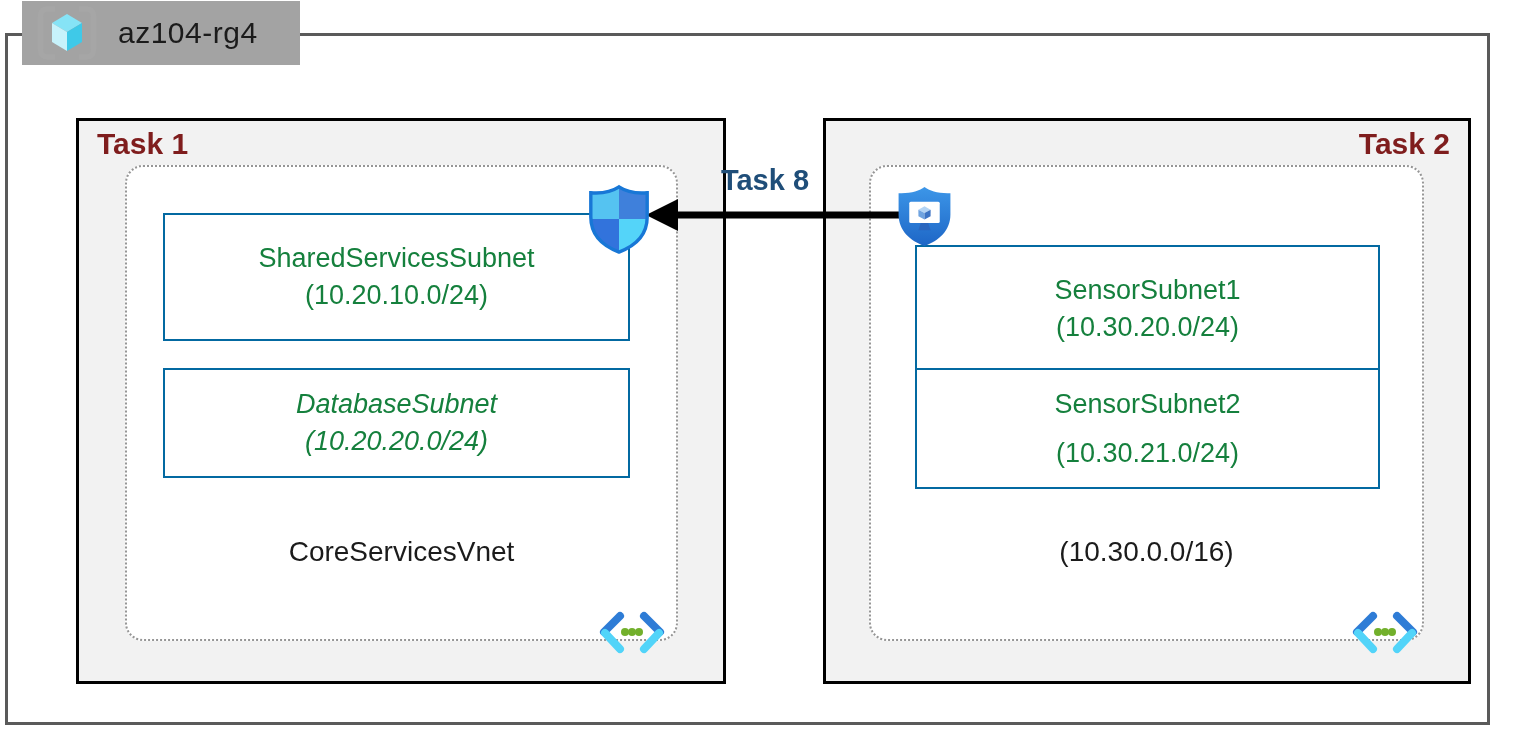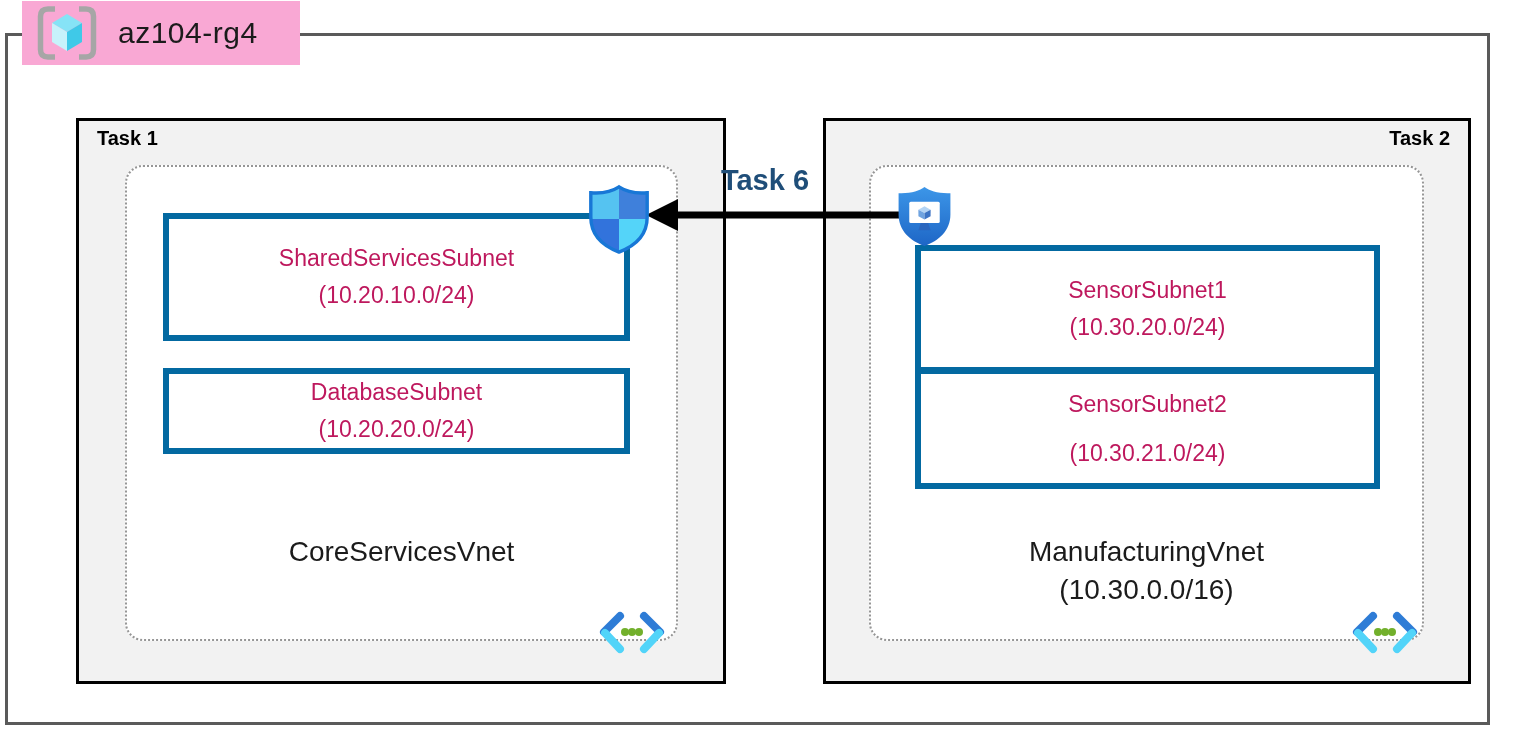--- a/index.html
+++ b/index.html
@@ -4,44 +4,44 @@
 <style>
   * { box-sizing: border-box; margin: 0; padding: 0; }
   html,body { width:1527px; height:730px; background:#ffffff;
               font-family:"Liberation Sans", sans-serif; }
   #canvas { position:relative; width:1527px; height:730px; overflow:hidden; }
 
   .outer-border { position:absolute; left:5px; top:33px; width:1485px; height:692px;
                   border:3px solid #5a5a5a; z-index:0; }
 
   .rg-legend { position:absolute; left:22px; top:1px; height:64px; z-index:6;
-               background:#f9a8d4; display:flex; align-items:center; gap:18px;
+               background:#a3a3a3; display:flex; align-items:center; gap:18px;
                padding:0 42px 0 12px; }
   .rg-legend .rg-name { font-size:30px; color:#1b1b1b; letter-spacing:0.5px; }
 
   .task-box { position:absolute; background:#f2f2f2; border:3px solid #000; z-index:1; }
   #task1-box { left:76px;  top:118px; width:650px; height:566px; }
   #task2-box { left:823px; top:118px; width:648px; height:566px; }
 
-  .task-label { position:absolute; top:6px; font-size:20px; font-weight:bold;
-                color:#000000; z-index:2; }
+  .task-label { position:absolute; top:6px; font-size:30px; font-weight:bold;
+                color:#7f1d1d; z-index:2; }
   .task-label.left  { left:18px; }
   .task-label.right { right:18px;margin-left:11px; }
 
   .vnet-box { position:absolute; background:#ffffff; border:2px dotted #969696;
               border-radius:18px; z-index:2; }
   #core-vnet-box { left:125px; top:165px; width:553px; height:476px; }
   #mfg-vnet-box  { left:869px; top:165px; width:555px; height:476px; }
 
-  .subnet-box { position:absolute; background:#ffffff; border:6px solid #0369a1;
+  .subnet-box { position:absolute; background:#ffffff; border:2px solid #0369a1;
                 z-index:3; display:flex; flex-direction:column; justify-content:center;
-                align-items:center; text-align:center; font-size:23px; color:#be185d;
+                align-items:center; text-align:center; font-size:27px; color:#15803d;
                 line-height:37px; }
   #subnet-shared   { left:163px; top:213px; width:467px; height:128px; }
-  #subnet-database { left:163px; top:368px; width:467px; height:86px; }
+  #subnet-database { left:163px; top:368px; width:467px; height:110px;font-style:italic; }
   #subnet-sensor1  { left:915px; top:213px; width:465px; height:128px;margin-top:32px; }
   #subnet-sensor2  { left:915px; top:368px; width:465px; height:121px;gap:12px; }
 
   .vnet-label { position:absolute; text-align:center; font-size:28px; color:#1b1b1b;
                 line-height:38px; z-index:3; }
   #core-vnet-label { left:125px; top:533px; width:553px; }
   #mfg-vnet-label  { left:869px; top:533px; width:555px; }
 
   .icon-abs { position:absolute; z-index:5; }
   #nsg-icon      { left:586px;  top:184px; }
@@ -98,29 +98,28 @@
   </div>
   <div class="subnet-box" id="subnet-sensor2">
     <div>SensorSubnet2</div>
     <div>(10.30.21.0/24)</div>
   </div>
 
   <div class="vnet-label" id="core-vnet-label">
     <div>CoreServicesVnet</div>
   </div>
   <div class="vnet-label" id="mfg-vnet-label">
-    <div>ManufacturingVnet</div>
     <div>(10.30.0.0/16)</div>
   </div>
 
   <svg id="task3-arrow" width="292" height="46">
     <line x1="292" y1="23" x2="28" y2="23" stroke="#000" stroke-width="7"></line>
     <polygon points="6,23 38,7 38,39" fill="#000"></polygon>
   </svg>
-  <div id="task3-label">Task 6</div>
+  <div id="task3-label">Task 8</div>
 
   <svg class="icon-abs" id="nsg-icon" width="66" height="70" viewBox="0 0 64 72">
     <defs>
       <clipPath id="nsgClip">
         <path d="M32 3 C26 7 16 10 3 9 L3 34 C3 53 16 64 32 70 C48 64 61 53 61 34 L61 9 C48 10 38 7 32 3 Z"></path>
       </clipPath>
     </defs>
     <g clip-path="url(#nsgClip)">
       <rect x="0" y="0" width="32" height="36" fill="#55c3f1"></rect>
       <rect x="32" y="0" width="32" height="36" fill="#3f80db"></rect>

